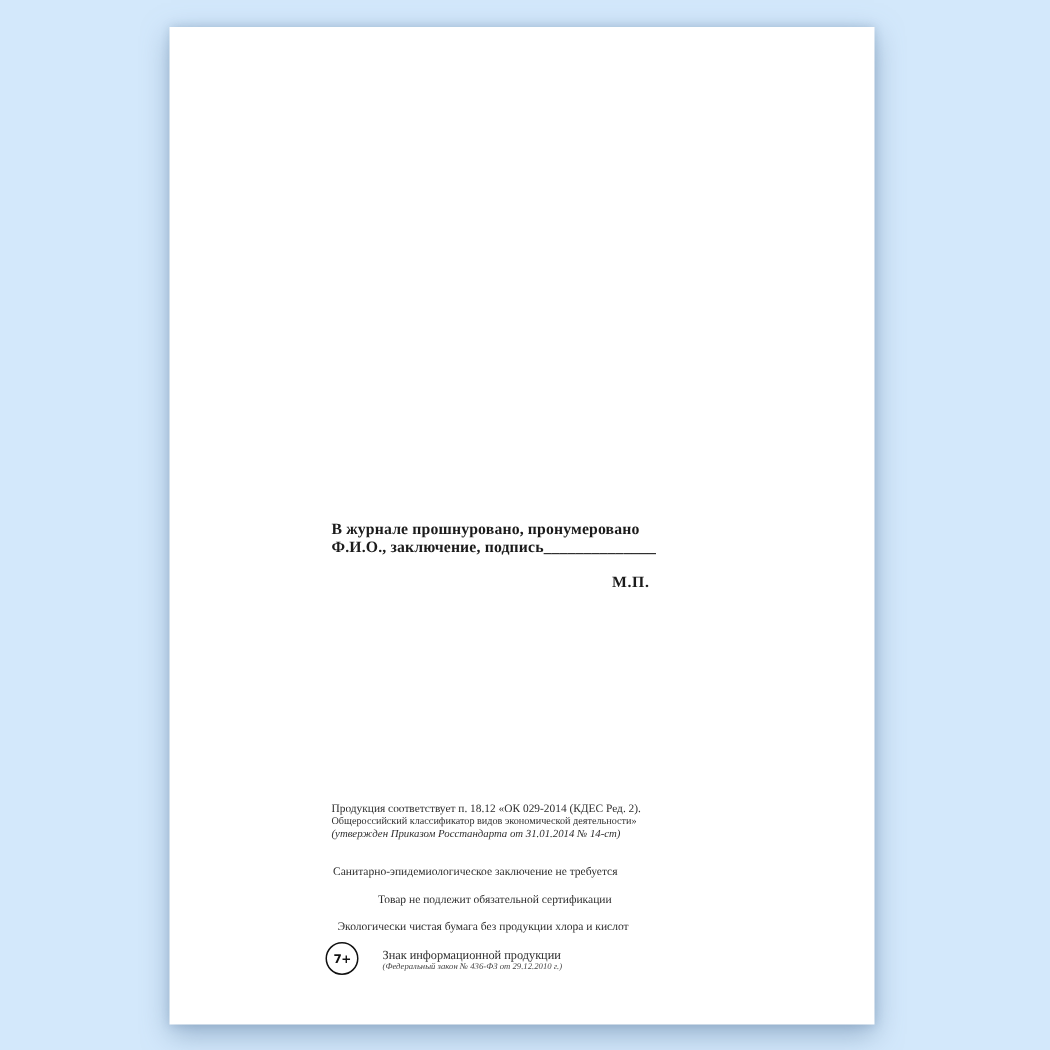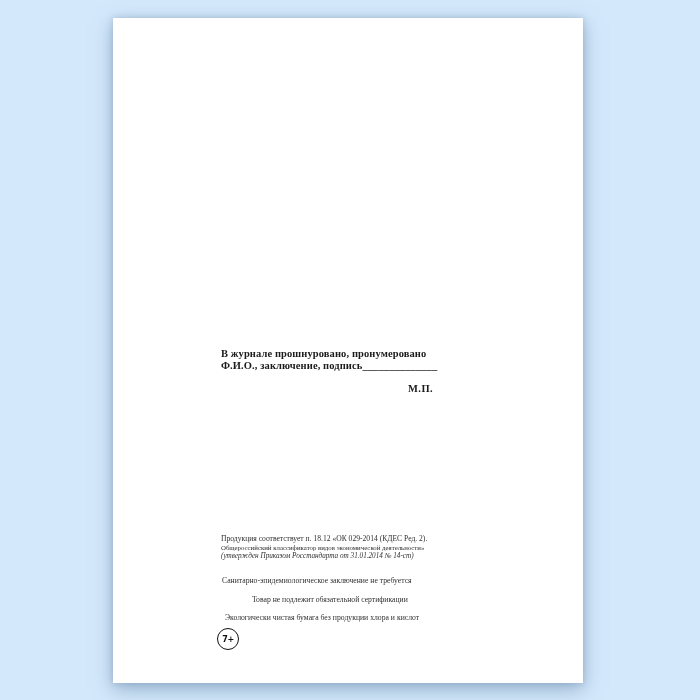--- a/index.html
+++ b/index.html
@@ -75,16 +75,20 @@
       <div class="l2">Общероссийский классификатор видов экономической деятельности»</div>
       <div class="l3">(утвержден Приказом Росстандарта от 31.01.2014 № 14-ст)</div>
     </div>
 
     <div class="note note-sanitary">Санитарно-эпидемиологическое заключение не требуется</div>
     <div class="note note-cert">Товар не подлежит обязательной сертификации</div>
     <div class="note note-eco">Экологически чистая бумага без продукции хлора и кислот</div>
 
     <div class="agemark">
       <div class="badge">7+</div>
+      <div class="agemark-text">
+        <div class="t1">Знак информационной продукции</div>
+        <div class="t2">(Федеральный закон № 436-ФЗ от 29.12.2010 г.)</div>
+      </div>
     </div>
 
   </div>
 </div>
 
 </body></html>

